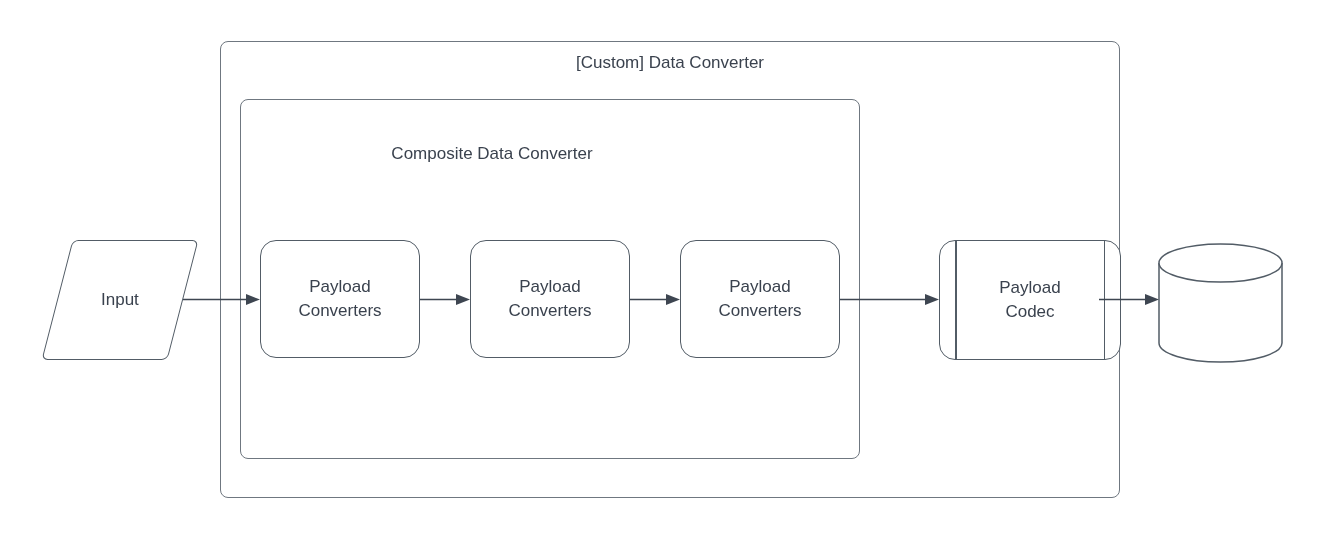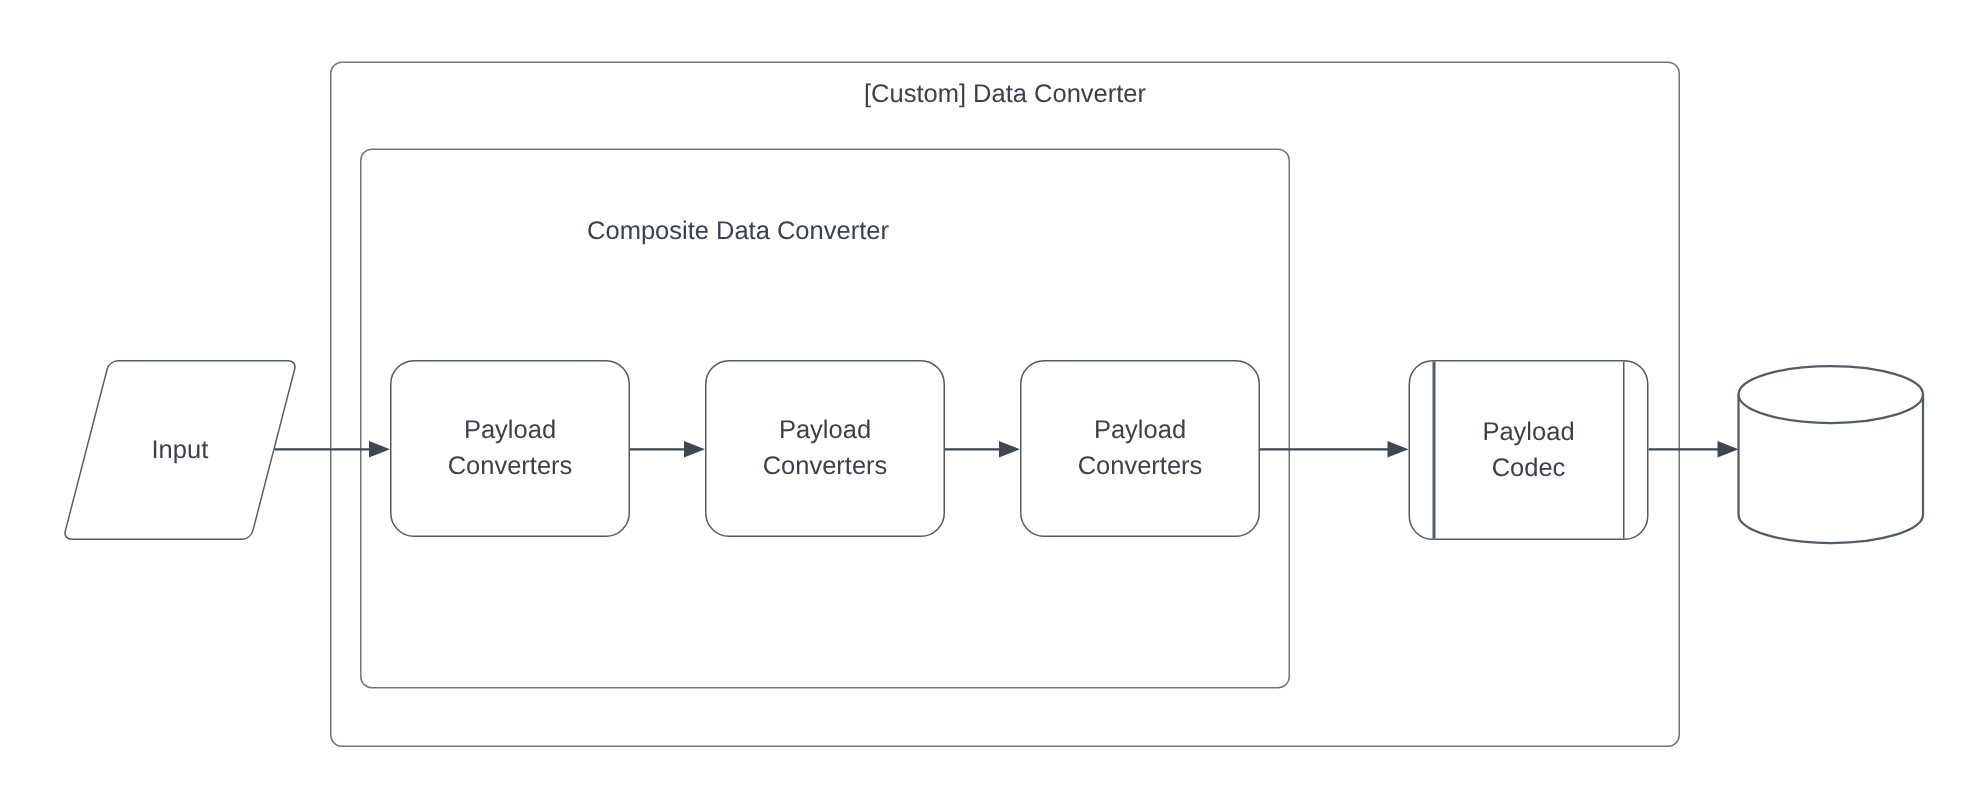--- a/index.html
+++ b/index.html
@@ -120,21 +120,21 @@
   </div>
 
   <div class="node" style="left:470px; top:240px; width:160px; height:118px;">
     <span class="shape-label wrap-100">Payload Converters</span>
   </div>
 
   <div class="node" style="left:680px; top:240px; width:160px; height:118px;">
     <span class="shape-label wrap-100">Payload Converters</span>
   </div>
 
-  <div class="node" style="left:939px; top:240px; width:160px; height:120px;">
+  <div class="node" style="left:939px; top:240px; width:182px; height:120px;">
     <span class="codec-bar left"></span>
     <span class="codec-bar right"></span>
     <span class="shape-label wrap-80">Payload Codec</span>
   </div>
 
   <div class="floating-label" style="left:1159px; top:286px; width:123px;">
     <span class="shape-label wrap-80">Cluster Storage</span>
   </div>
 
   <svg class="overlay" viewBox="0 0 1320 540">

